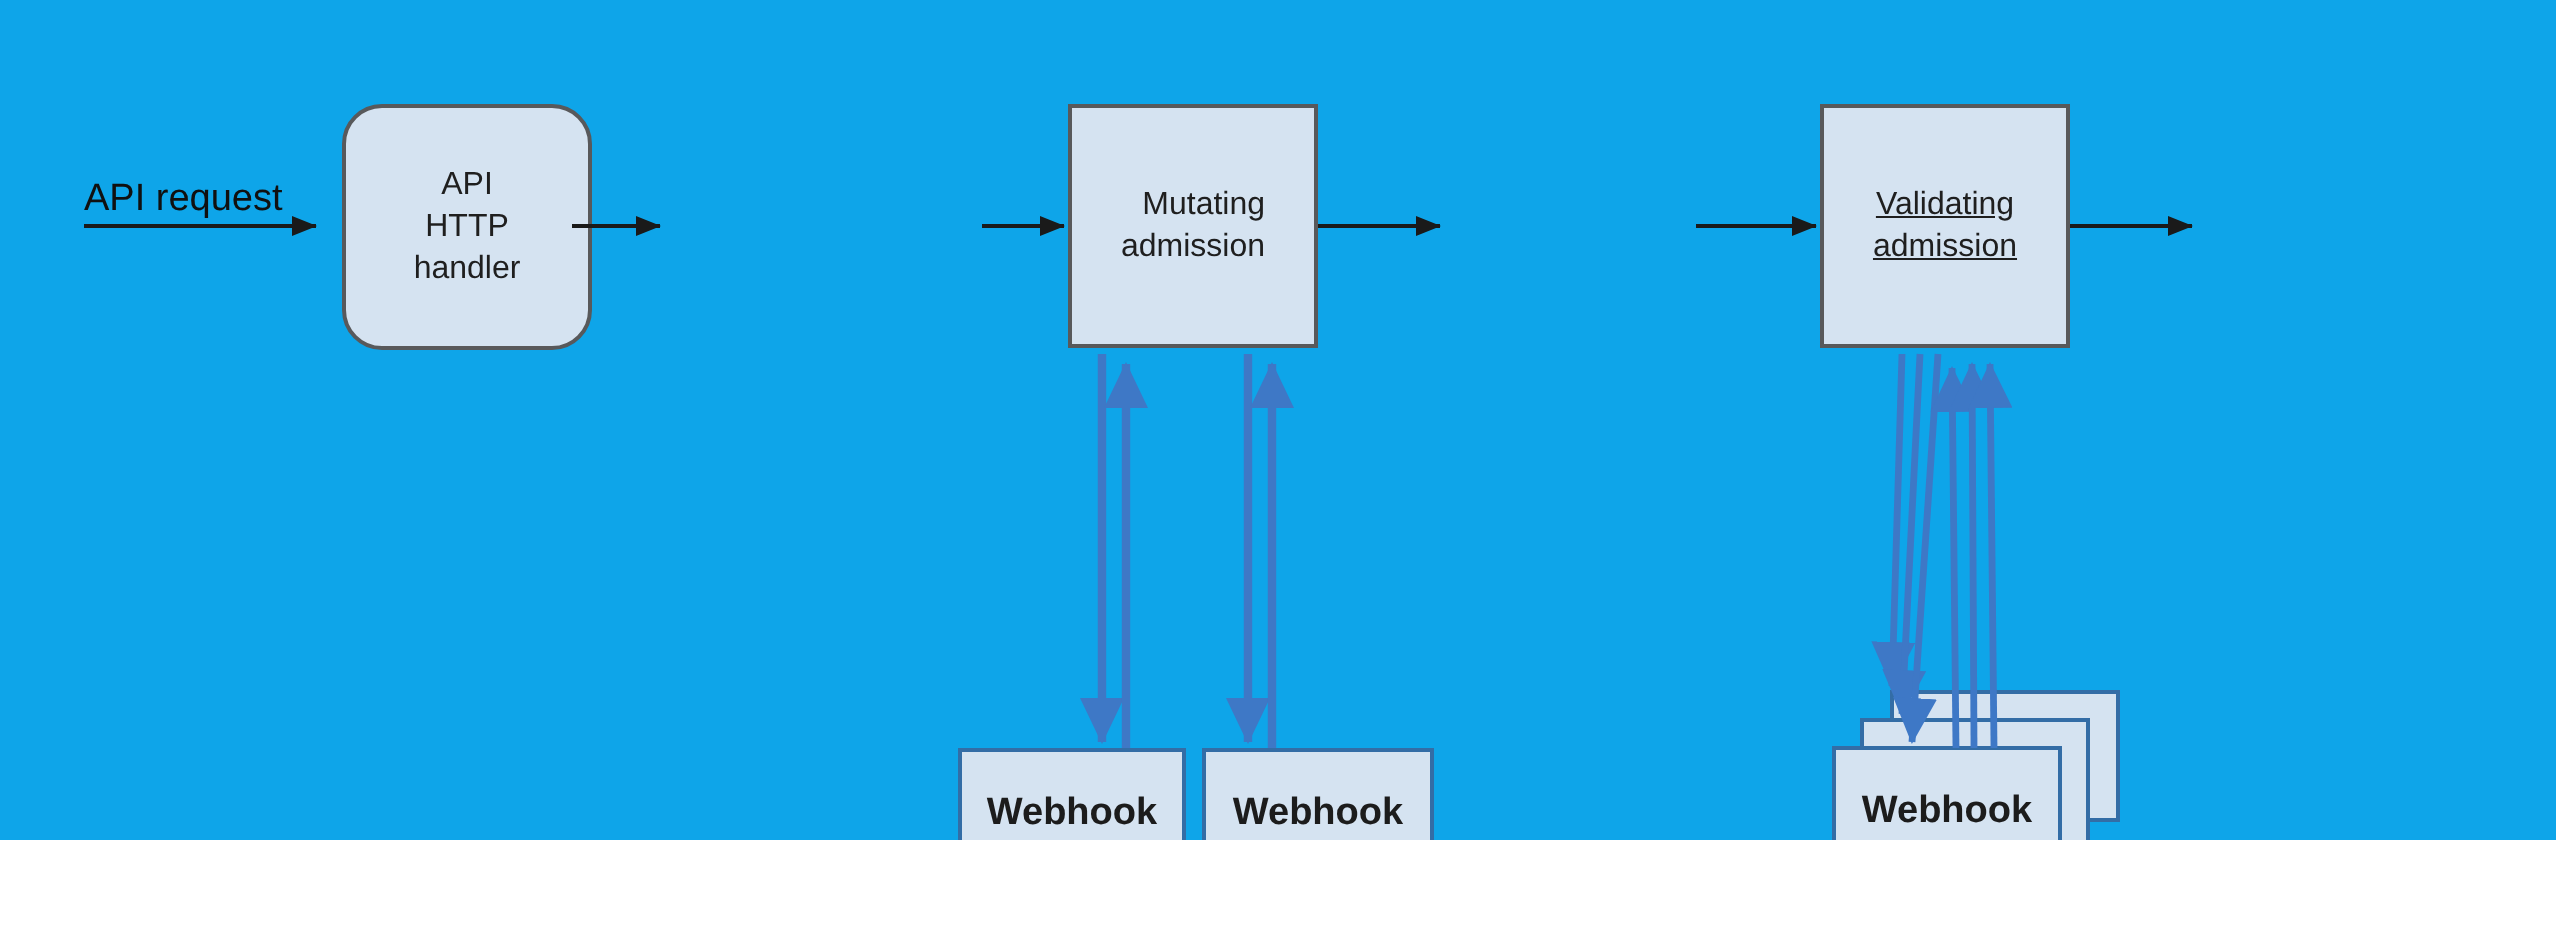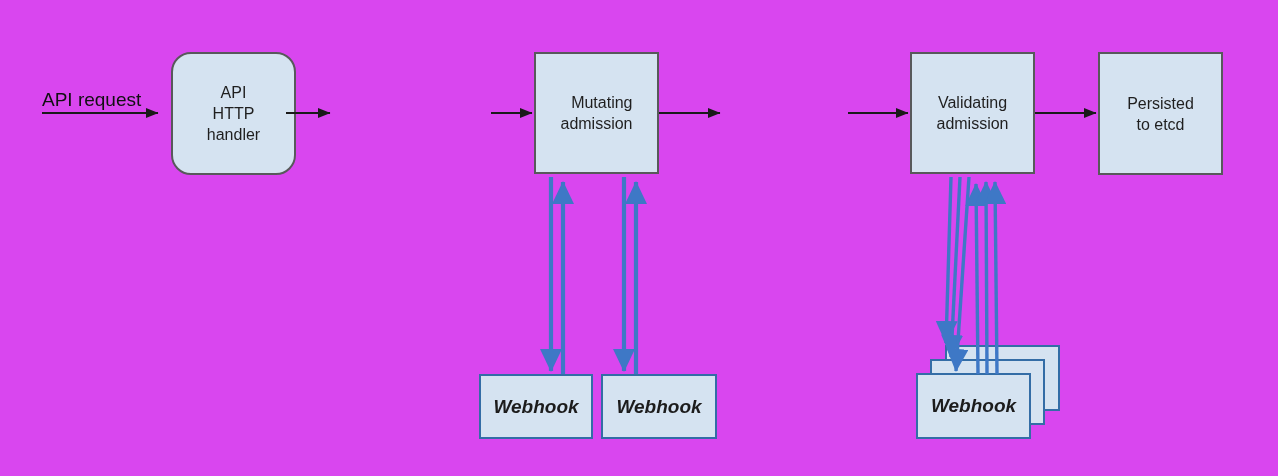--- a/index.html
+++ b/index.html
@@ -6,22 +6,22 @@
     --node-fill:#d5e3f1;
     --node-border:#58595b;
     --webhook-border:#336da6;
     --arrow-blue:#3e78c6;
     --arrow-black:#1a1a1a;
     --text-color:#1f1f1f;
   }
   html,body{margin:0;padding:0;background:#ffffff;}
   .canvas{
     position:relative;
-    width:1278px;height:476px;
-    background:#d946ef;
+    width:1278px;height:420px;
+    background:#0ea5e9;
     font-family:"Liberation Sans", sans-serif;
     overflow:hidden;
   }
   .node{
     position:absolute;
     box-sizing:border-box;
     background:var(--node-fill);
     border:2px solid var(--node-border);
     display:flex;align-items:center;justify-content:center;
     text-align:center;
@@ -32,27 +32,26 @@
   .webhook{
     position:absolute;
     box-sizing:border-box;
     background:var(--node-fill);
     border:2px solid var(--webhook-border);
     display:flex;align-items:center;justify-content:center;
     text-align:center;
     font-size:19px;font-weight:700;
     color:#1c1c1c;
     white-space:pre-line;
-    font-style:italic;
   }
   .n1{left:171px;top:52px;width:125px;height:123px;border-radius:20px;}
   .n2{left:332px;top:52px;width:159px;height:122px;}
   .n3{left:534px;top:52px;width:125px;height:122px;text-align:right;}
   .n4{left:722px;top:52px;width:126px;height:122px;}
-  .n5{left:910px;top:52px;width:125px;height:122px;}
+  .n5{left:910px;top:52px;width:125px;height:122px;text-decoration:underline;}
   .n6{left:1098px;top:52px;width:125px;height:123px;}
   .w1{left:479px;top:374px;width:114px;height:65px;}
   .w2{left:601px;top:374px;width:116px;height:65px;}
   .vback{left:945px;top:345px;width:115px;height:66px;}
   .vmid{left:930px;top:359px;width:115px;height:66px;}
   .vfront{left:916px;top:373px;width:115px;height:66px;}
   .api-label{
     position:absolute;left:42px;top:89px;
     font-size:19px;color:#101010;
   }
@@ -73,22 +72,20 @@
 
   <div class="api-label">API request</div>
 
   <div class="node n1">API
 HTTP
 handler</div>
   <div class="node n3">Mutating
 admission</div>
   <div class="node n5">Validating
 admission</div>
-  <div class="node n6">Persisted
-to etcd</div>
 
   <div class="webhook w1">Webhook</div>
   <div class="webhook w2">Webhook</div>
 
   <div class="webhook vback"></div>
   <div class="webhook vmid"></div>
   <div class="webhook vfront">Webhook</div>
 
   <svg class="arrows" width="1278" height="476" viewBox="0 0 1278 476">
     <defs>

